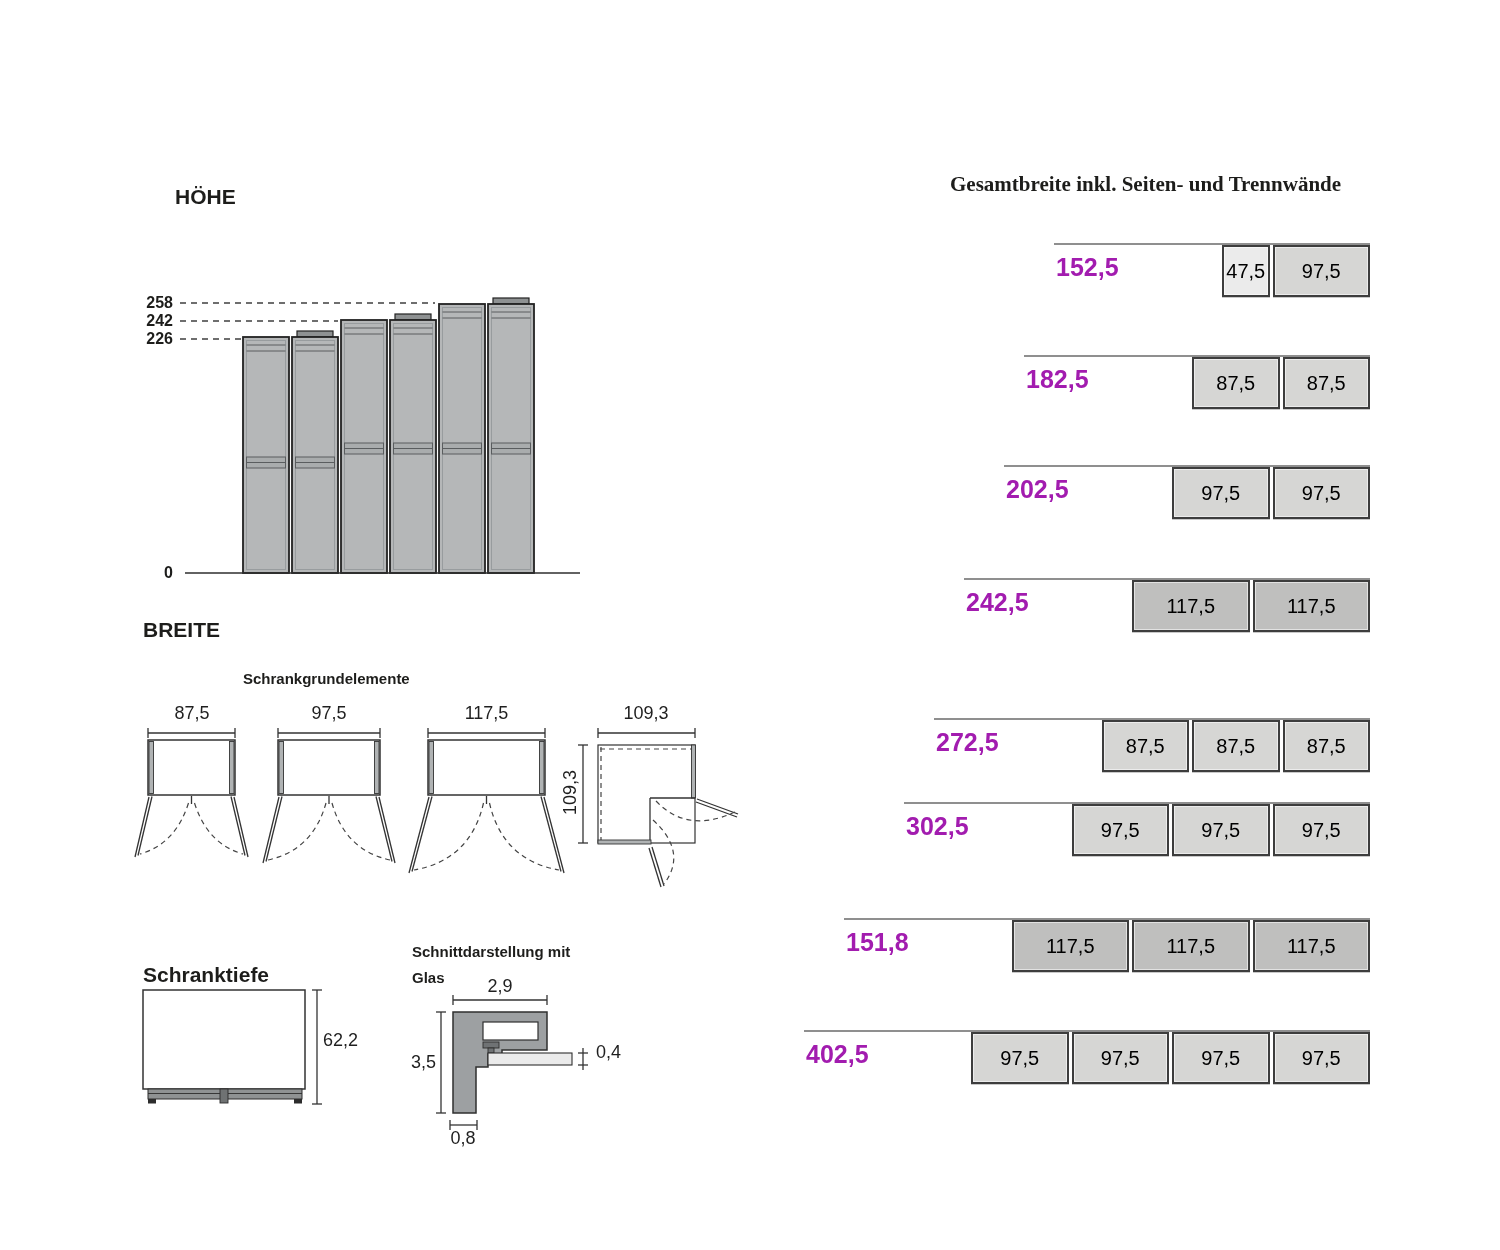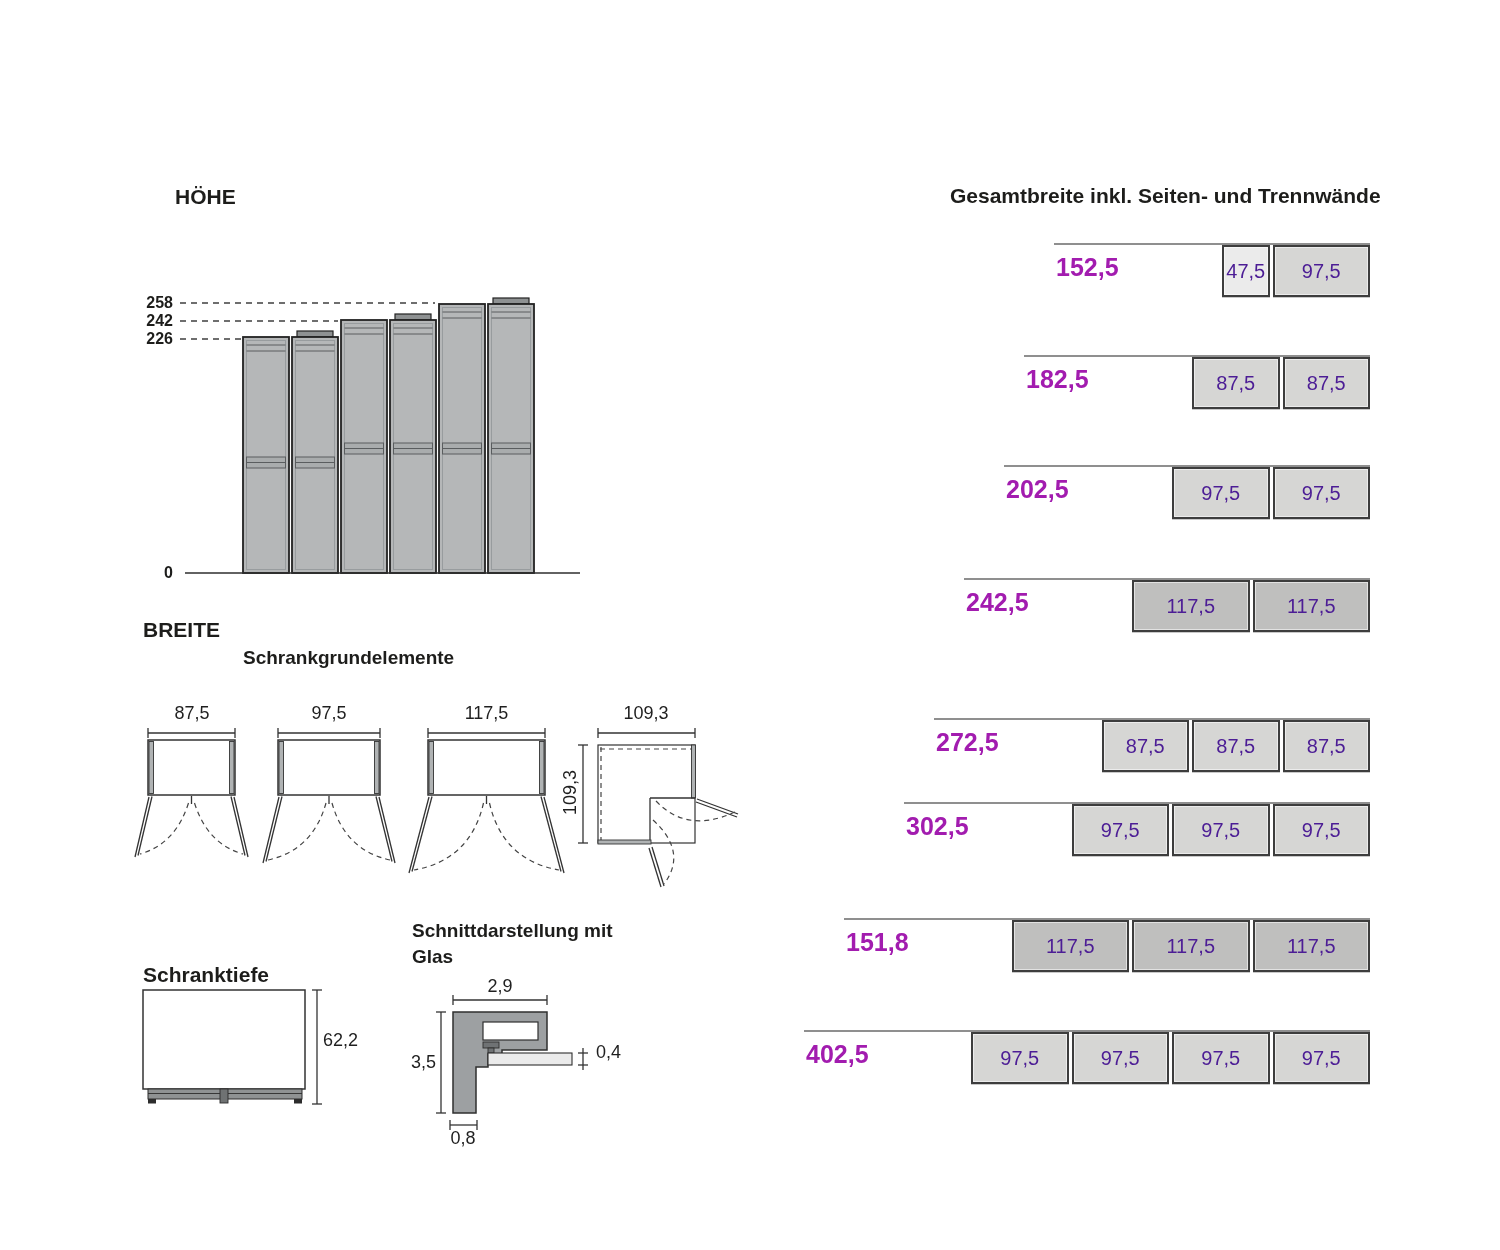--- a/index.html
+++ b/index.html
@@ -2,33 +2,33 @@
 <html><head>
 <meta charset="utf-8">
 <style>
   html,body{margin:0;padding:0;background:#fff;}
   #canvas{position:relative;width:1500px;height:1250px;background:#fff;overflow:hidden;
           font-family:"Liberation Sans", sans-serif;color:#1d1d1b;}
   .abs{position:absolute;}
   .main-title{left:0;right:0;top:88px;text-align:center;font-size:21px;font-weight:bold;
               letter-spacing:.6px;word-spacing:9px;}
   .sec-title{font-size:21px;font-weight:bold;}
-  .sec-subtitle{font-size:19px;font-weight:bold;}
+  .sec-subtitle{font-size:15px;font-weight:bold;margin-top:23px;}
   .desc{font-size:17px;line-height:1.45;color:#2a2a2a;}
   .dim-label{font-size:18px;color:#1f1f1f;}
   .center{text-align:center;}
   .right{text-align:right;}
   .rot-left{transform:rotate(-90deg);transform-origin:center center;}
   
   #gb-rows{position:absolute;left:800px;top:230px;width:570px;height:900px;}
   .gb-row{position:absolute;right:0;height:60px;border-top:2px solid #8f8f8f;}
   .gb-label{position:absolute;left:2px;top:8px;font-size:25px;font-weight:bold;color:#a21caf;}
   .gb-boxes{position:absolute;right:0;top:0;display:flex;gap:3px;}
   .gb-box{height:52px;box-sizing:border-box;border:2px solid #3d3d3d;display:flex;
-          align-items:center;justify-content:center;font-size:20px;color:#4c1d95;
+          align-items:center;justify-content:center;font-size:20px;color:#000000;
           box-shadow:inset 0 0 0 1px rgba(255,255,255,.55), 0 1px 0 rgba(120,120,120,.4);}
   
   svg{position:absolute;overflow:visible;}
   svg text{font-family:"Liberation Sans", sans-serif;}
   .tick-label{font-size:16px;font-weight:bold;fill:#1d1d1b;text-anchor:end;}
   .dash-line{stroke:#3f3f3f;stroke-width:1.5;stroke-dasharray:6 5;fill:none;}
   .base-line{stroke:#2e2e2e;stroke-width:1.6;}
   .dim-line{stroke:#333;stroke-width:1.3;fill:none;}
   .thin-line{stroke:#333;stroke-width:1.3;fill:none;}
   .plan-dash{stroke:#444;stroke-width:1.2;stroke-dasharray:5 4;fill:none;}
@@ -240,21 +240,21 @@
 
     <line class="dim-line" x1="153" y1="73" x2="153" y2="95"></line>
     <line class="dim-line" x1="148" y1="78" x2="158" y2="78"></line>
     <line class="dim-line" x1="148" y1="90" x2="158" y2="90"></line>
 
     <line class="dim-line" x1="20" y1="150" x2="47" y2="150"></line>
     <line class="dim-line" x1="20" y1="145" x2="20" y2="155"></line>
     <line class="dim-line" x1="47" y1="145" x2="47" y2="155"></line>
   </svg>
 
-  <div class="abs sec-title" style="left:950px;top:184px;">Gesamtbreite inkl. Seiten- und Trennwände</div>
+  <div class="abs sec-title" style="left:950px;top:172px;font-family:Liberation Serif, serif;">Gesamtbreite inkl. Seiten- und Trennwände</div>
   <div id="gb-rows">
       <div class="gb-row" style="top: 13px; width: 316px;">
         <div class="gb-label">152,5</div>
         <div class="gb-boxes">
           <div class="gb-box" style="width: 47.5px; background: rgb(235, 235, 235);">47,5</div>
           <div class="gb-box" style="width: 97.5px; background: rgb(214, 214, 212);">97,5</div>
         </div>
       </div>
       <div class="gb-row" style="top: 125px; width: 346px;">
         <div class="gb-label">182,5</div>

